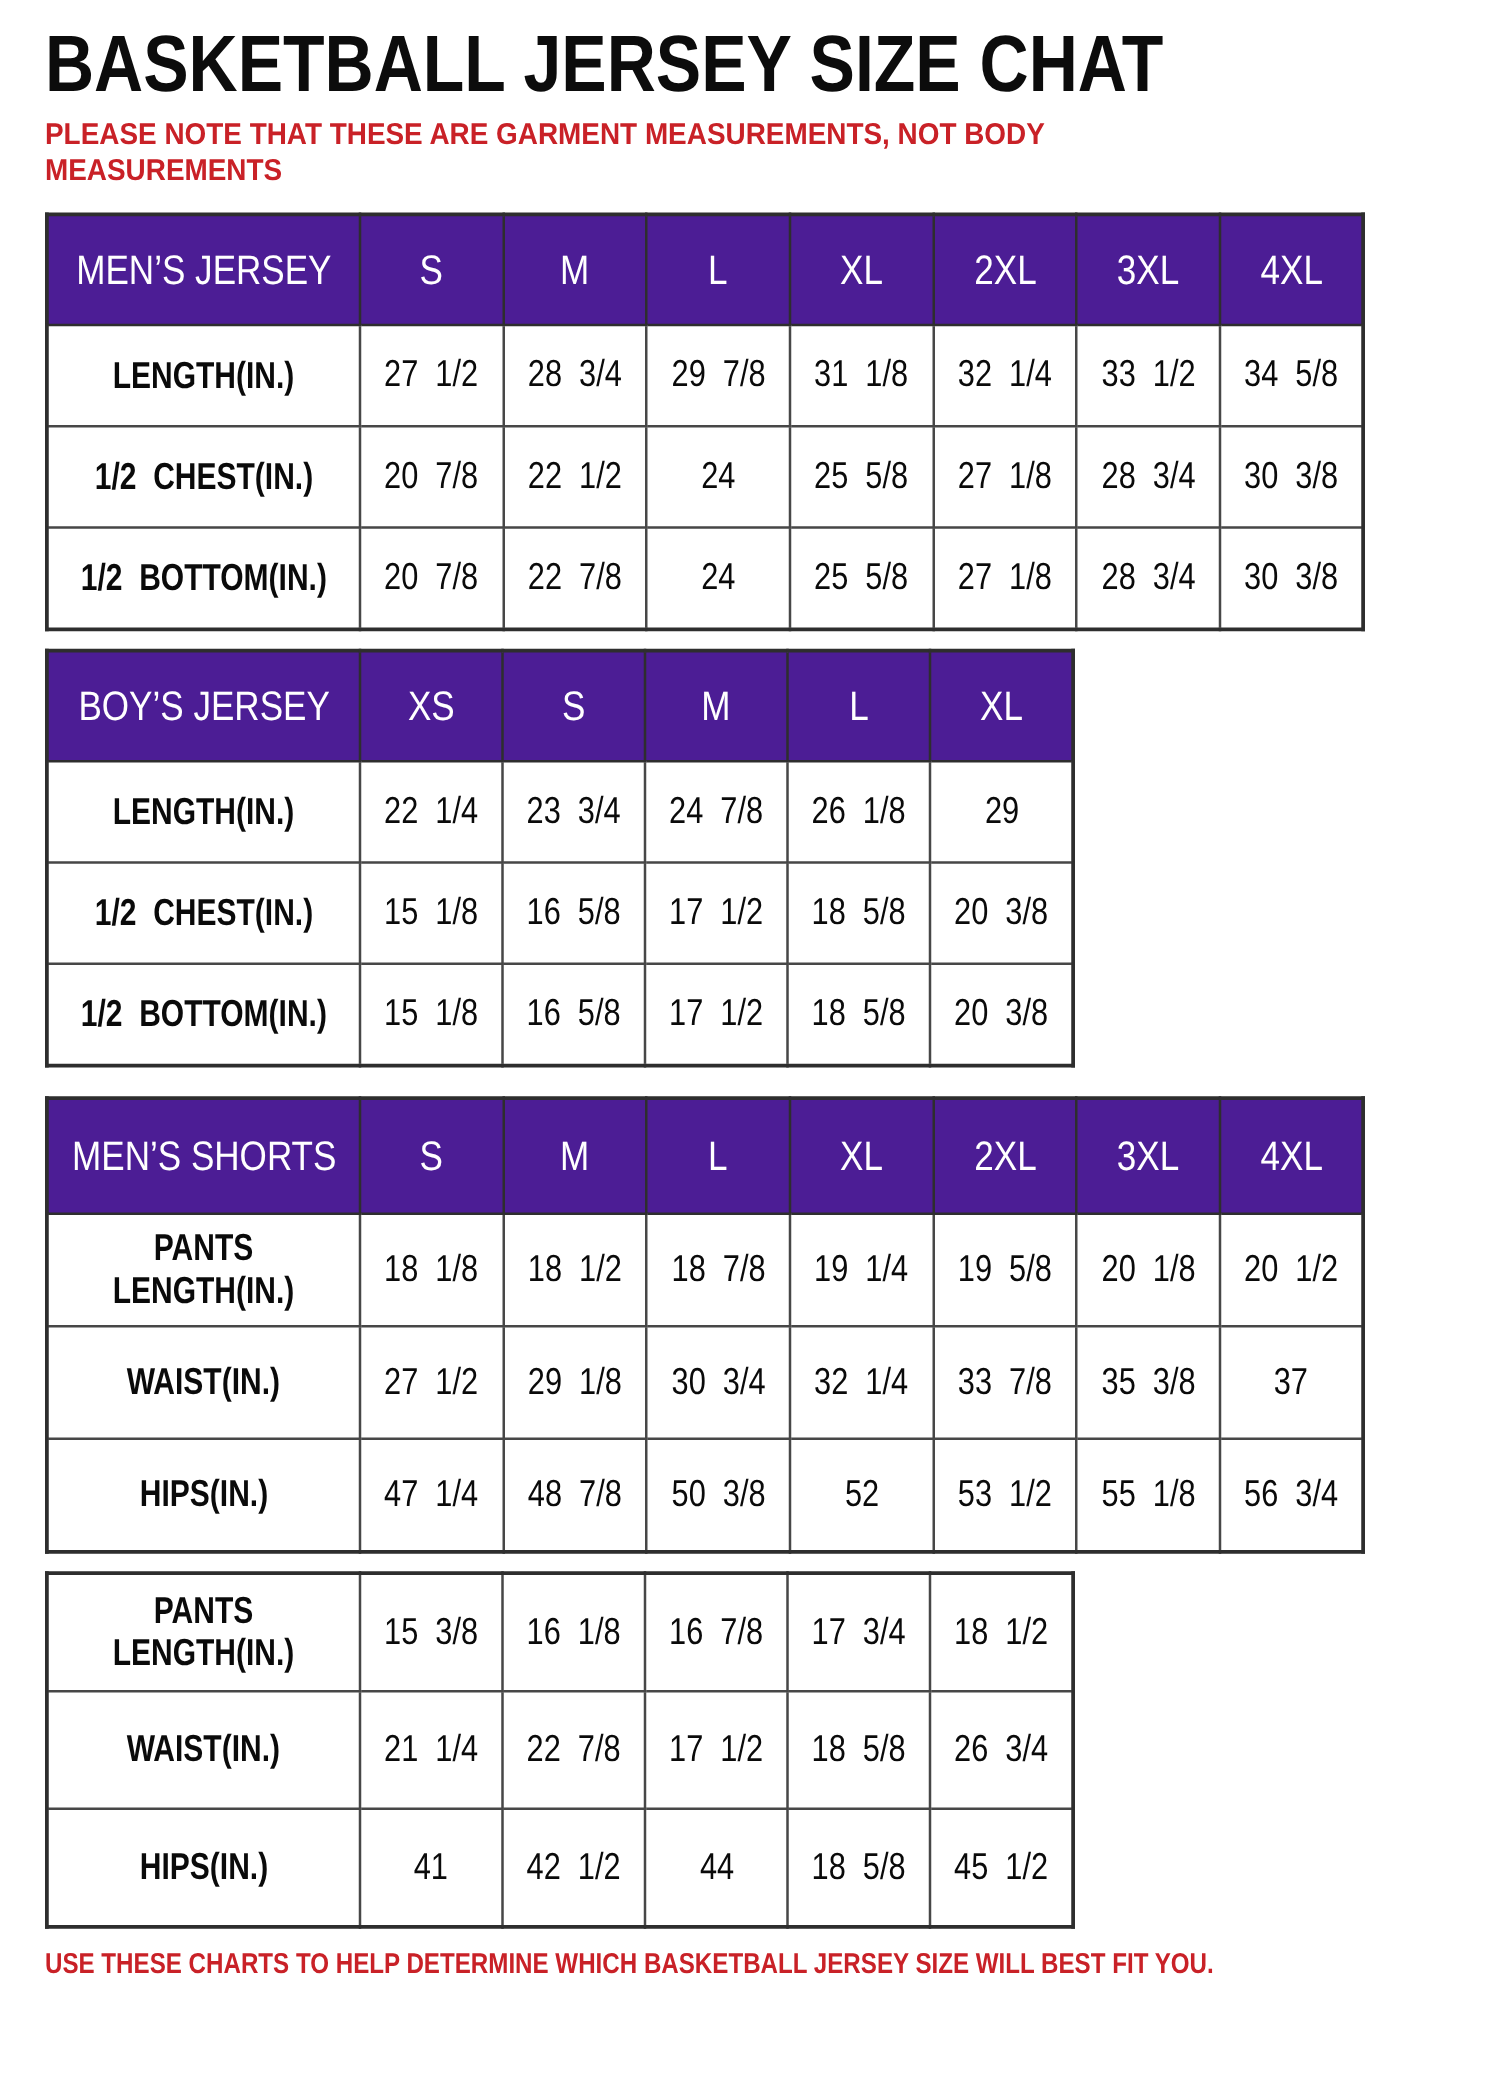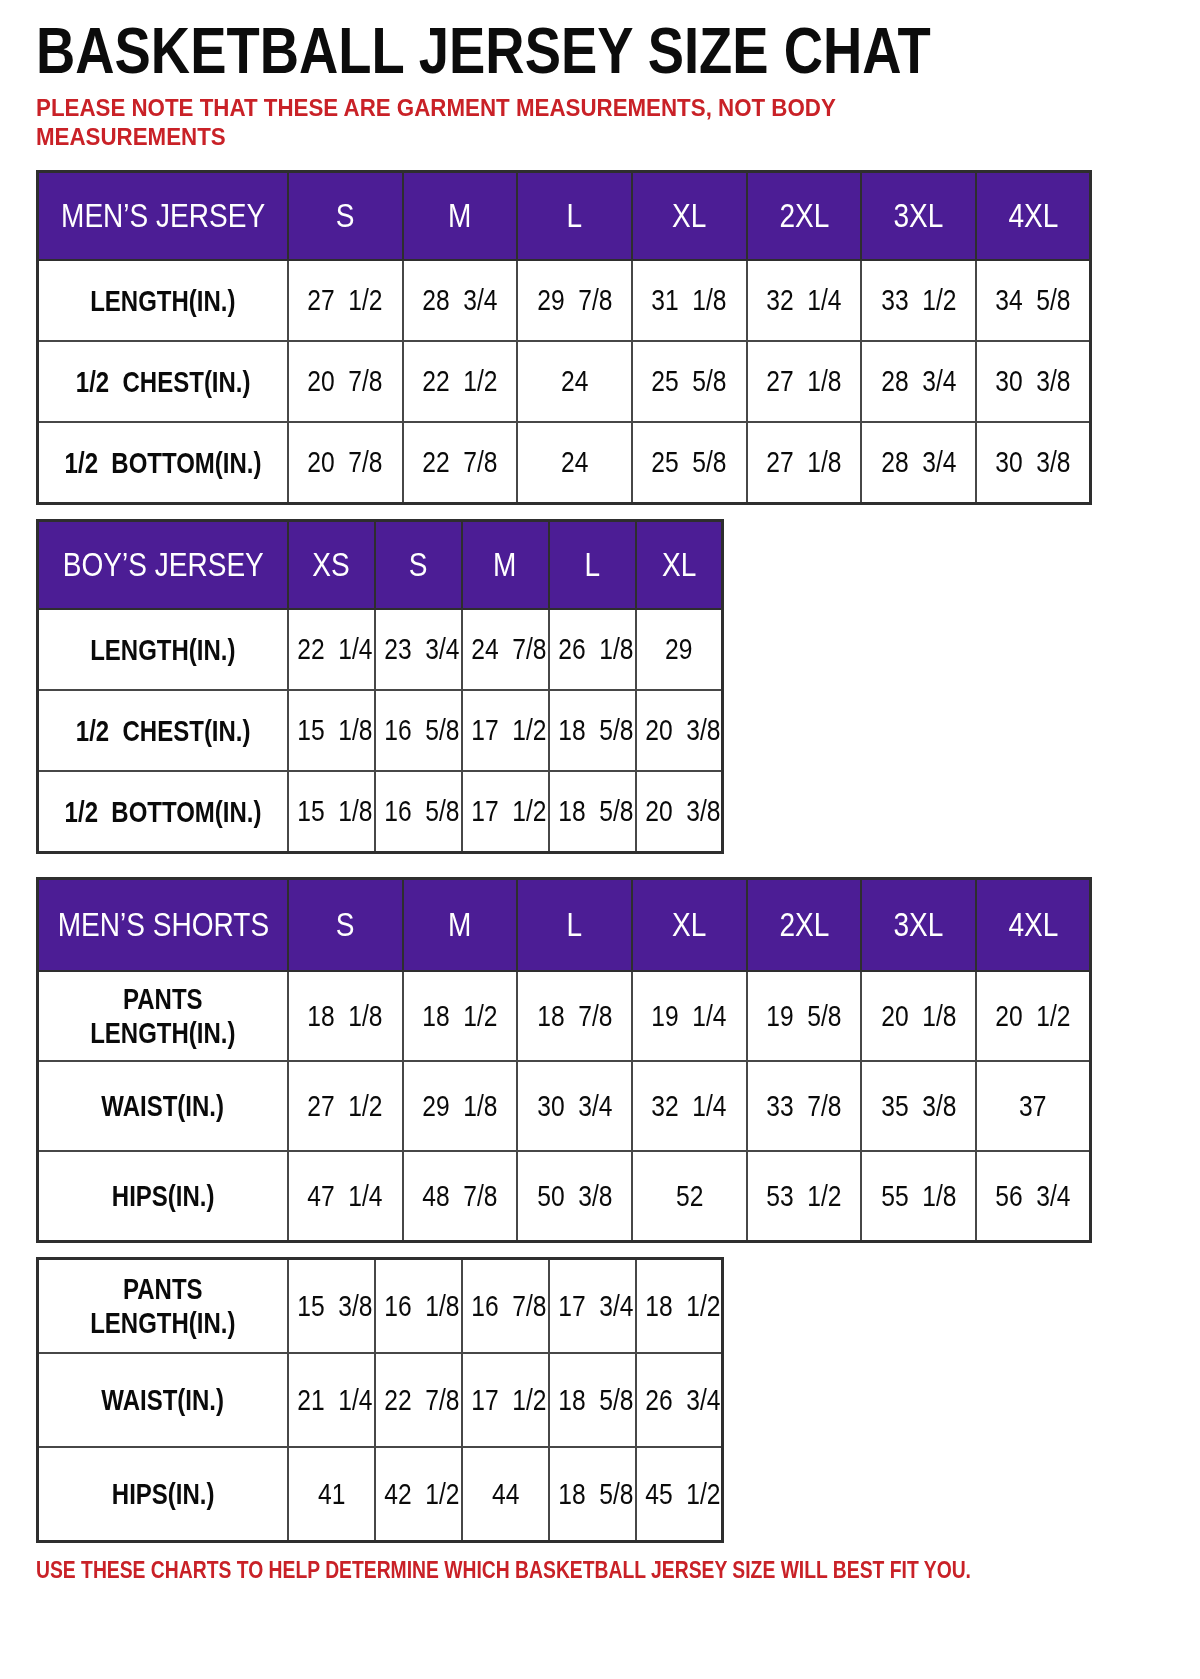--- a/index.html
+++ b/index.html
@@ -12,21 +12,21 @@
   .title{margin:4px 0 8px;font-size:64px;font-weight:700;color:#0c0c0c;line-height:1.1;}
   .title .cx{display:inline-block;white-space:pre;transform:scaleX(.85);transform-origin:left center;}
 
   .note{
     width:880px;margin:0 0 18px;color:#c92127;font-weight:700;font-size:24px;
     line-height:1.2;transform:scaleX(.93);transform-origin:left top;
   }
 
   table{border-collapse:collapse;table-layout:fixed;border:3px solid #2e2e2e;margin:0 0 14px 0;}
   .t-wide{width:1056px;}
-  .t-narrow{width:688px;}
+  .t-narrow{width:824px;}
   th{background:#4c1d95;height:86px;border:2px solid #2e2e2e;padding:0;text-align:center;vertical-align:middle;}
   td{height:79px;border:2px solid #474747;padding:0;text-align:center;vertical-align:middle;background:#fff;}
   th:first-child, td:first-child{width:248px;}
 
   .shorts{margin-top:23px;}
   .shorts ~ .shorts{margin-top:0;}
   .shorts th{height:90px;}
   .shorts td{height:88px;}
   #boys-shorts-table td{height:92px;}
 

